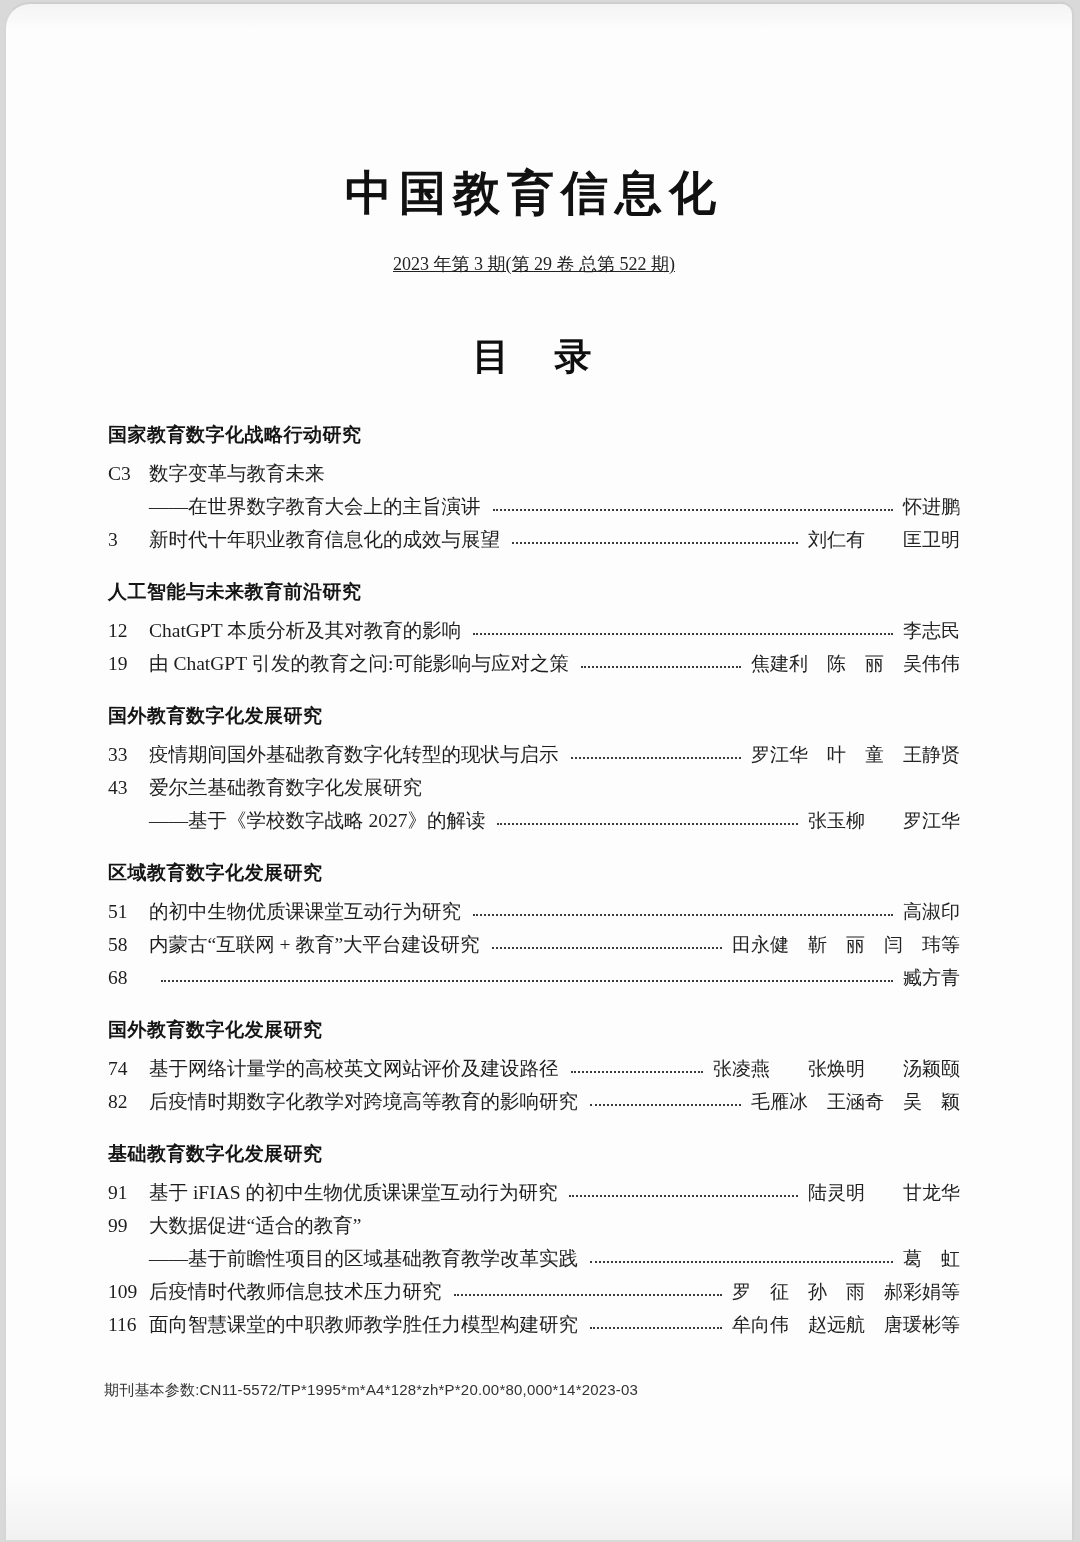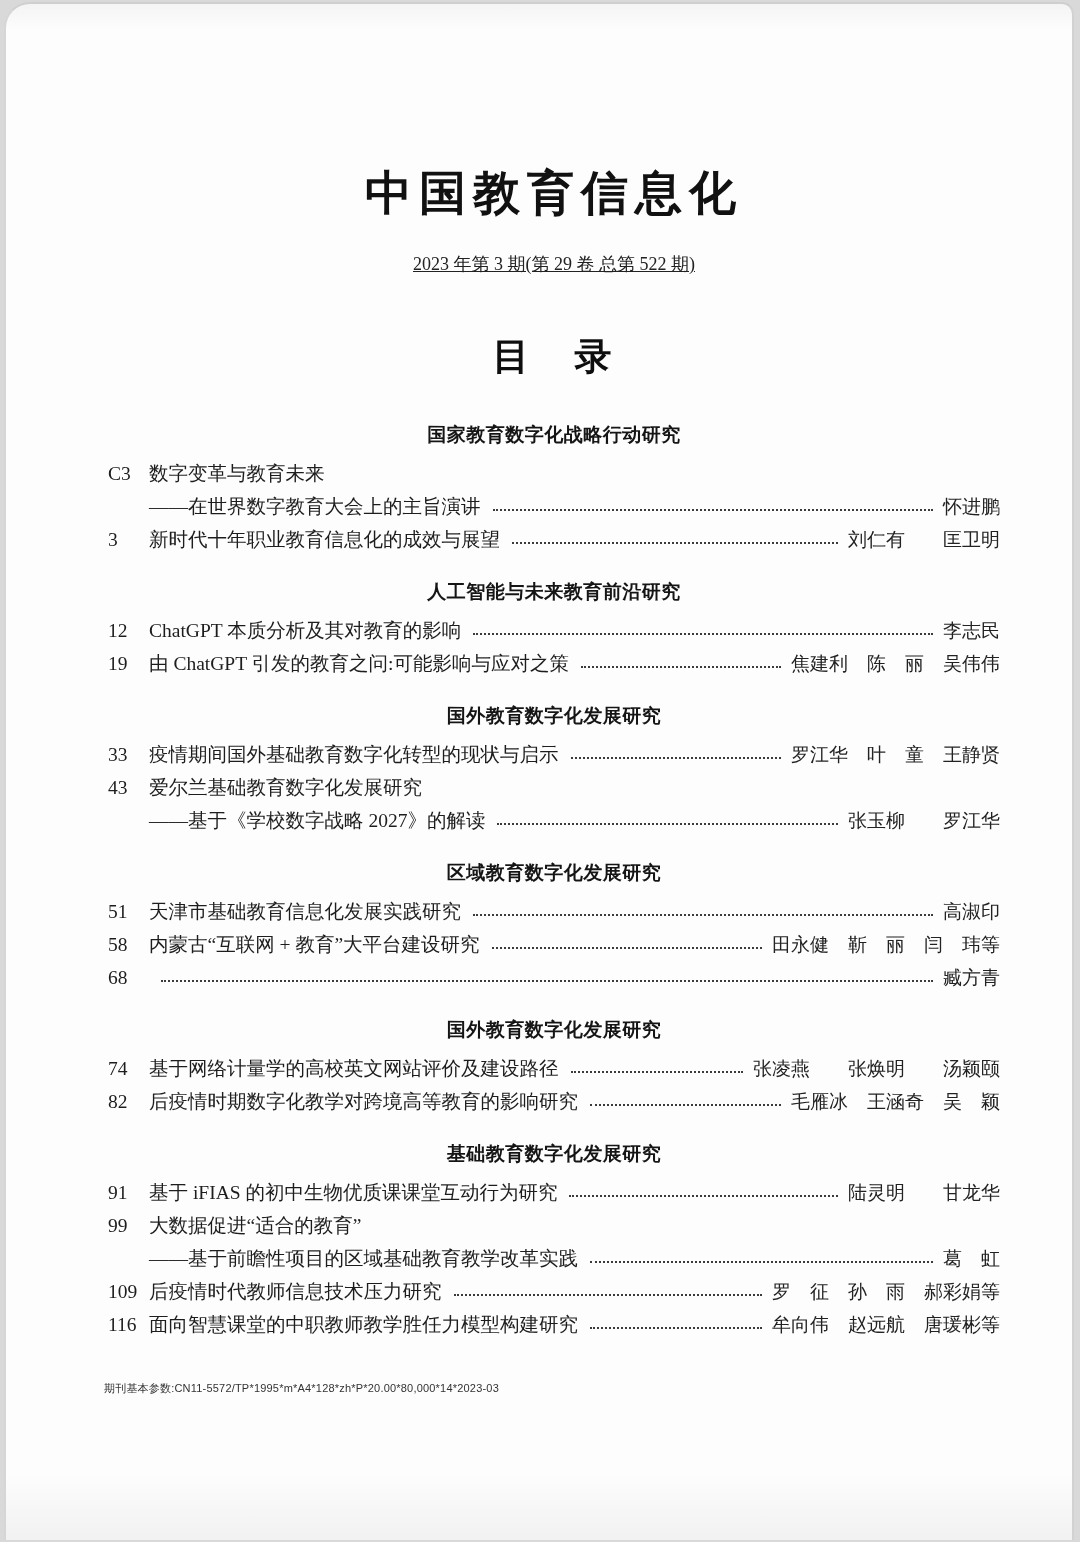--- a/index.html
+++ b/index.html
@@ -15,21 +15,21 @@
     margin:2px auto 0 4px;
     background:linear-gradient(180deg,#f4f4f4 0px,#fdfdfd 26px,#fdfdfd 1470px,#f1f1f1 1538px);
     border-top:2px solid #cfcfcf;
     border-left:2px solid #d6d6d6;
     border-right:2px solid #d2d2d2;
     border-radius:26px 12px 0 0;
     box-sizing:border-box;
     color:#1f1f1f;
     overflow:hidden;
   }
-  .content{ padding:0 72px 0 102px; }
+  .content{ padding:0 112px 0 102px; }
 
   
   .header{ text-align:center; padding-top:158px; }
   .j-title{
     margin:0;
     font-size:47px;
     font-weight:700;
     letter-spacing:7px;
     color:#111;
     font-family:"Liberation Serif", serif;
@@ -62,21 +62,20 @@
   
   .toc{ margin-top:40px; }
   .section + .section{ margin-top:29px; }
   .sec-h{
     margin:0 0 15px 0;
     font-size:19px;
     font-weight:700;
     color:#151515;
     font-family:"Liberation Sans", sans-serif;
     letter-spacing:0.5px;
-    text-align:center;
   }
   .row{
     display:flex;
     align-items:center;
     margin-bottom:12px;
     font-size:19.5px;
     line-height:21px;
     color:#1d1d1d;
   }
   .num{
@@ -97,21 +96,21 @@
     white-space:nowrap;
     color:#222;
     font-size:19px;
   }
 
   
   .footer{
     position:absolute;
     left:98px;
     top:1377px;
-    font-size:11px;
+    font-size:15px;
     color:#333;
     font-family:"Liberation Sans", sans-serif;
     letter-spacing:0.2px;
   }
 </style>
 </head>
 <body>
 
 <div class="page">
   <div class="content">
@@ -178,21 +177,21 @@
           <span class="t">——基于《学校数字战略 2027》的解读</span>
           <span class="leader"></span>
           <span class="authors">张玉柳　　罗江华</span>
         </div>
       </section>
 
       <section class="section">
         <h2 class="sec-h">区域教育数字化发展研究</h2>
         <div class="row">
           <span class="num">51</span>
-          <span class="t">天津市基础教育信息化发展实践研究</span>
+          <span class="t">的初中生物优质课课堂互动行为研究</span>
           <span class="leader"></span>
           <span class="authors">高淑印</span>
         </div>
         <div class="row">
           <span class="num">58</span>
           <span class="t">内蒙古“互联网 + 教育”大平台建设研究</span>
           <span class="leader"></span>
           <span class="authors">田永健　靳　丽　闫　玮等</span>
         </div>
         <div class="row">

